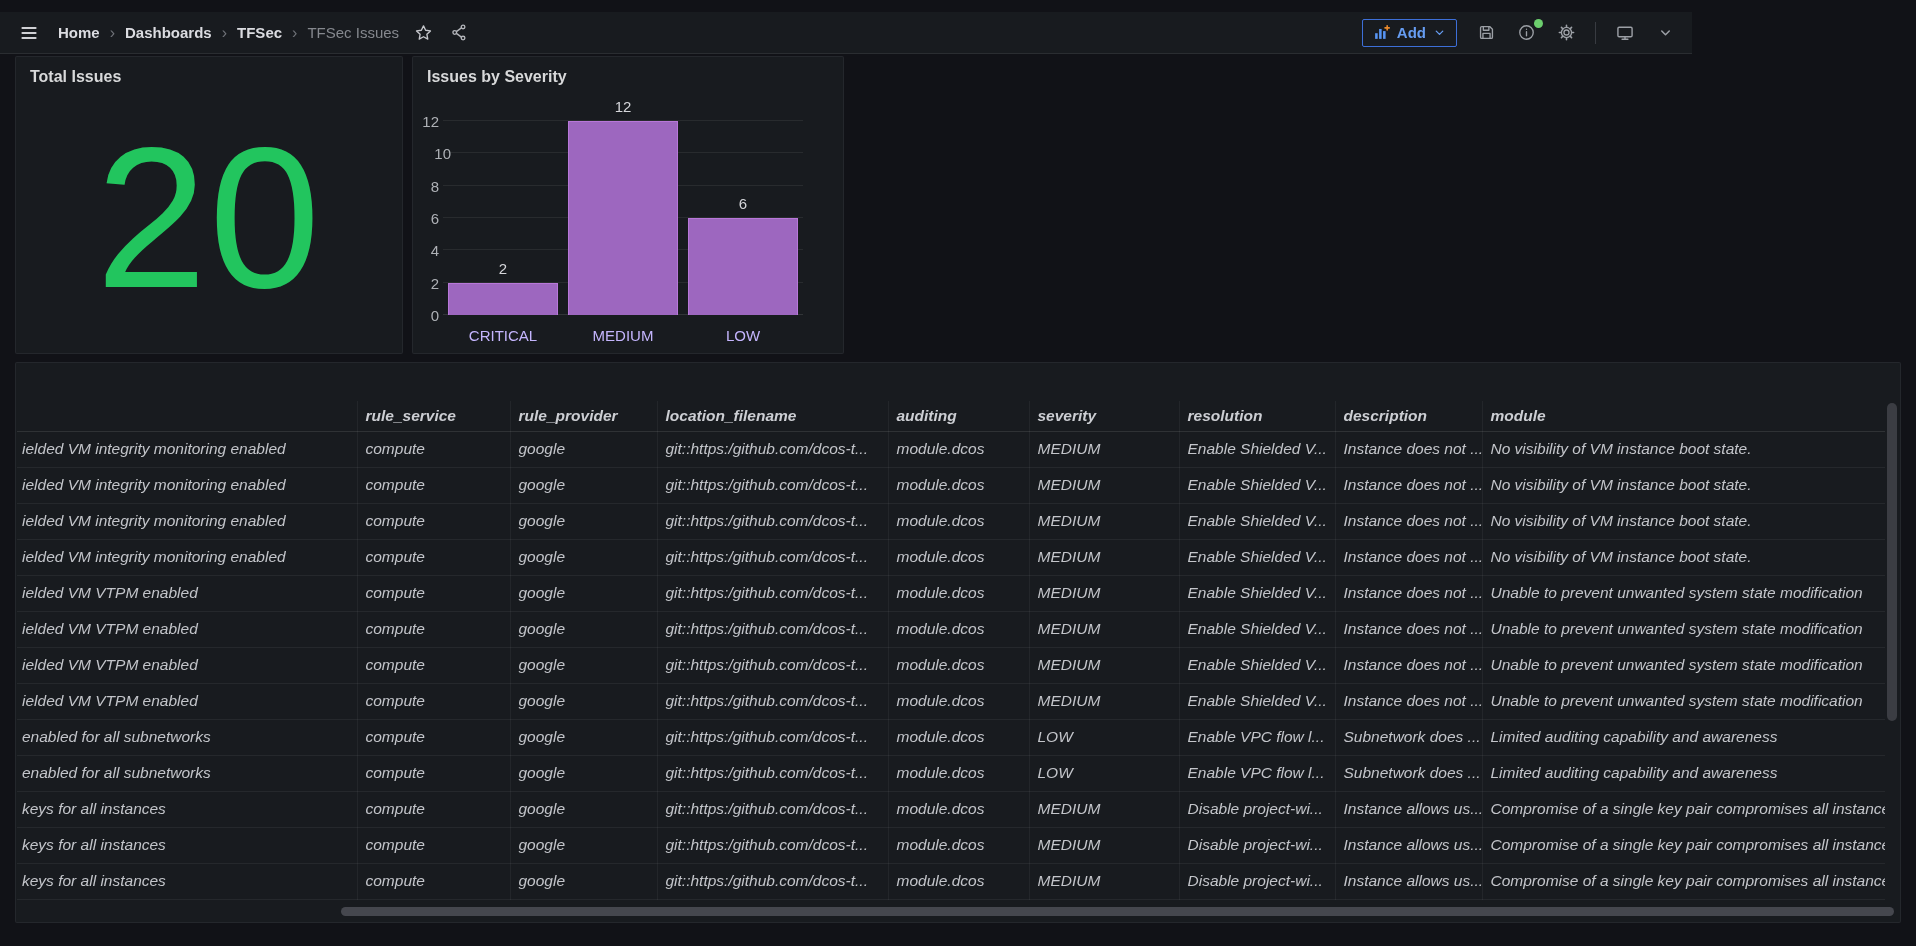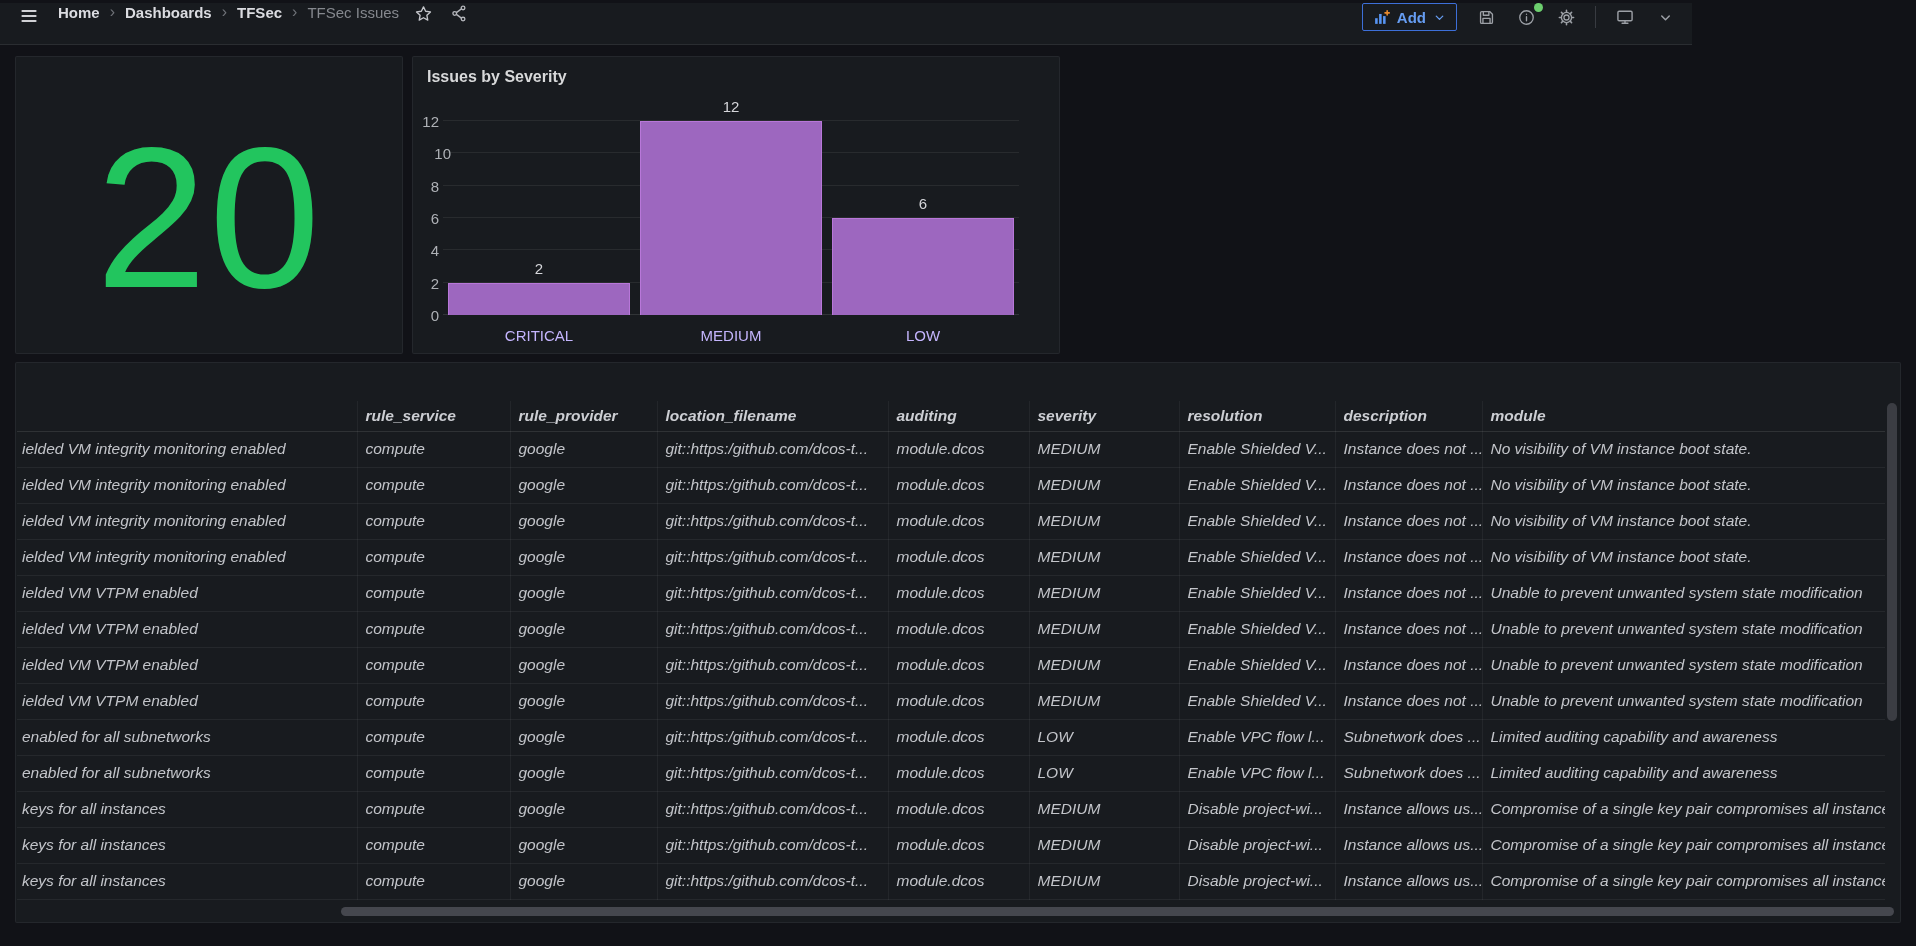--- a/index.html
+++ b/index.html
@@ -1,22 +1,22 @@
 <!DOCTYPE html>
 <html><head>
 <meta charset="utf-8">
 <style>
   * { margin:0; padding:0; box-sizing:border-box; }
   html,body { width:1916px; height:946px; background:#111217; overflow:hidden;
     font-family:"Liberation Sans", sans-serif; }
 
   
-  .navbar { position:absolute; top:3px; left:0; width:1692px; height:42px;
+  .navbar { position:absolute; top:12px; left:0; width:1692px; height:42px;
     background:#181b1f; border-bottom:1px solid rgba(204,204,220,0.10);
-    display:flex; align-items:flex-start; padding:0 16px; z-index:5; }
+    display:flex; align-items:center; padding:0 16px; z-index:5; }
   .menu-btn { width:26px; height:26px; display:flex; align-items:center; justify-content:center;
     cursor:pointer; margin-right:16px; }
   .breadcrumb { display:flex; align-items:center; gap:10px; font-size:15px; font-weight:700;
     color:#dbdce1; }
   .crumb { cursor:pointer; }
   .crumb.current { color:#85888e; font-weight:400; cursor:default; }
   .crumb-sep { color:#6e7177; font-size:16px; font-weight:400; }
   .nav-icon { width:20px; height:20px; display:flex; align-items:center; justify-content:center;
     cursor:pointer; }
   .star-wrap { margin-left:14px; }
@@ -30,21 +30,21 @@
   .notif-dot { position:absolute; top:-3px; right:-6px; width:9px; height:9px;
     border-radius:50%; background:#6ccf6e; }
   .nav-divider { width:1px; height:22px; background:rgba(204,204,220,0.18); }
 
   
   .panel { position:absolute; background:#181b1f; border:1px solid rgba(204,204,220,0.07);
     border-radius:2px; }
   .panel-title { padding:11px 14px 0 14px; font-size:16px; font-weight:700; color:#d8d9da;
     white-space:nowrap; cursor:pointer; }
   #panel-total   { left:15px;  top:56px;  width:388px;  height:298px; }
-  #panel-chart   { left:412px; top:56px;  width:648px;  height:298px; }
+  #panel-chart   { left:412px; top:56px;  width:432px;  height:298px; }
   #panel-table   { left:15px;  top:362px; width:1886px; height:561px; }
 
   
   .stat-value { position:absolute; left:0; right:0; top:36px; bottom:10px;
     display:flex; align-items:center; justify-content:center;
     font-size:200px; font-weight:500; line-height:1; color:#22c55e; letter-spacing:2px; }
 
   
   .plot { position:absolute; left:30px; right:40px; top:64px; height:194px; }
   .gridline { position:absolute; left:0; right:0; height:1px; background:rgba(255,255,255,0.07); }
@@ -175,20 +175,21 @@
     </div>
     <div class="icon-btn">
       <svg width="15" height="15" viewBox="0 0 24 24" fill="none" stroke="#9ca0a6" stroke-width="2.4" stroke-linecap="round" stroke-linejoin="round">
         <polyline points="6,9.5 12,15.5 18,9.5"></polyline>
       </svg>
     </div>
   </div>
 </div>
 
 <div class="panel" id="panel-total">
+  <div class="panel-title">Total Issues</div>
   <div class="stat-value">20</div>
 </div>
 
 <div class="panel" id="panel-chart">
   <div class="panel-title">Issues by Severity</div>
   <div class="plot" id="chart-plot">
       <div class="gridline zero" style="bottom: 0%;"></div>
       <div class="gridline" style="bottom: 16.6667%;"></div>
       <div class="gridline" style="bottom: 33.3333%;"></div>
       <div class="gridline" style="bottom: 50%;"></div>

